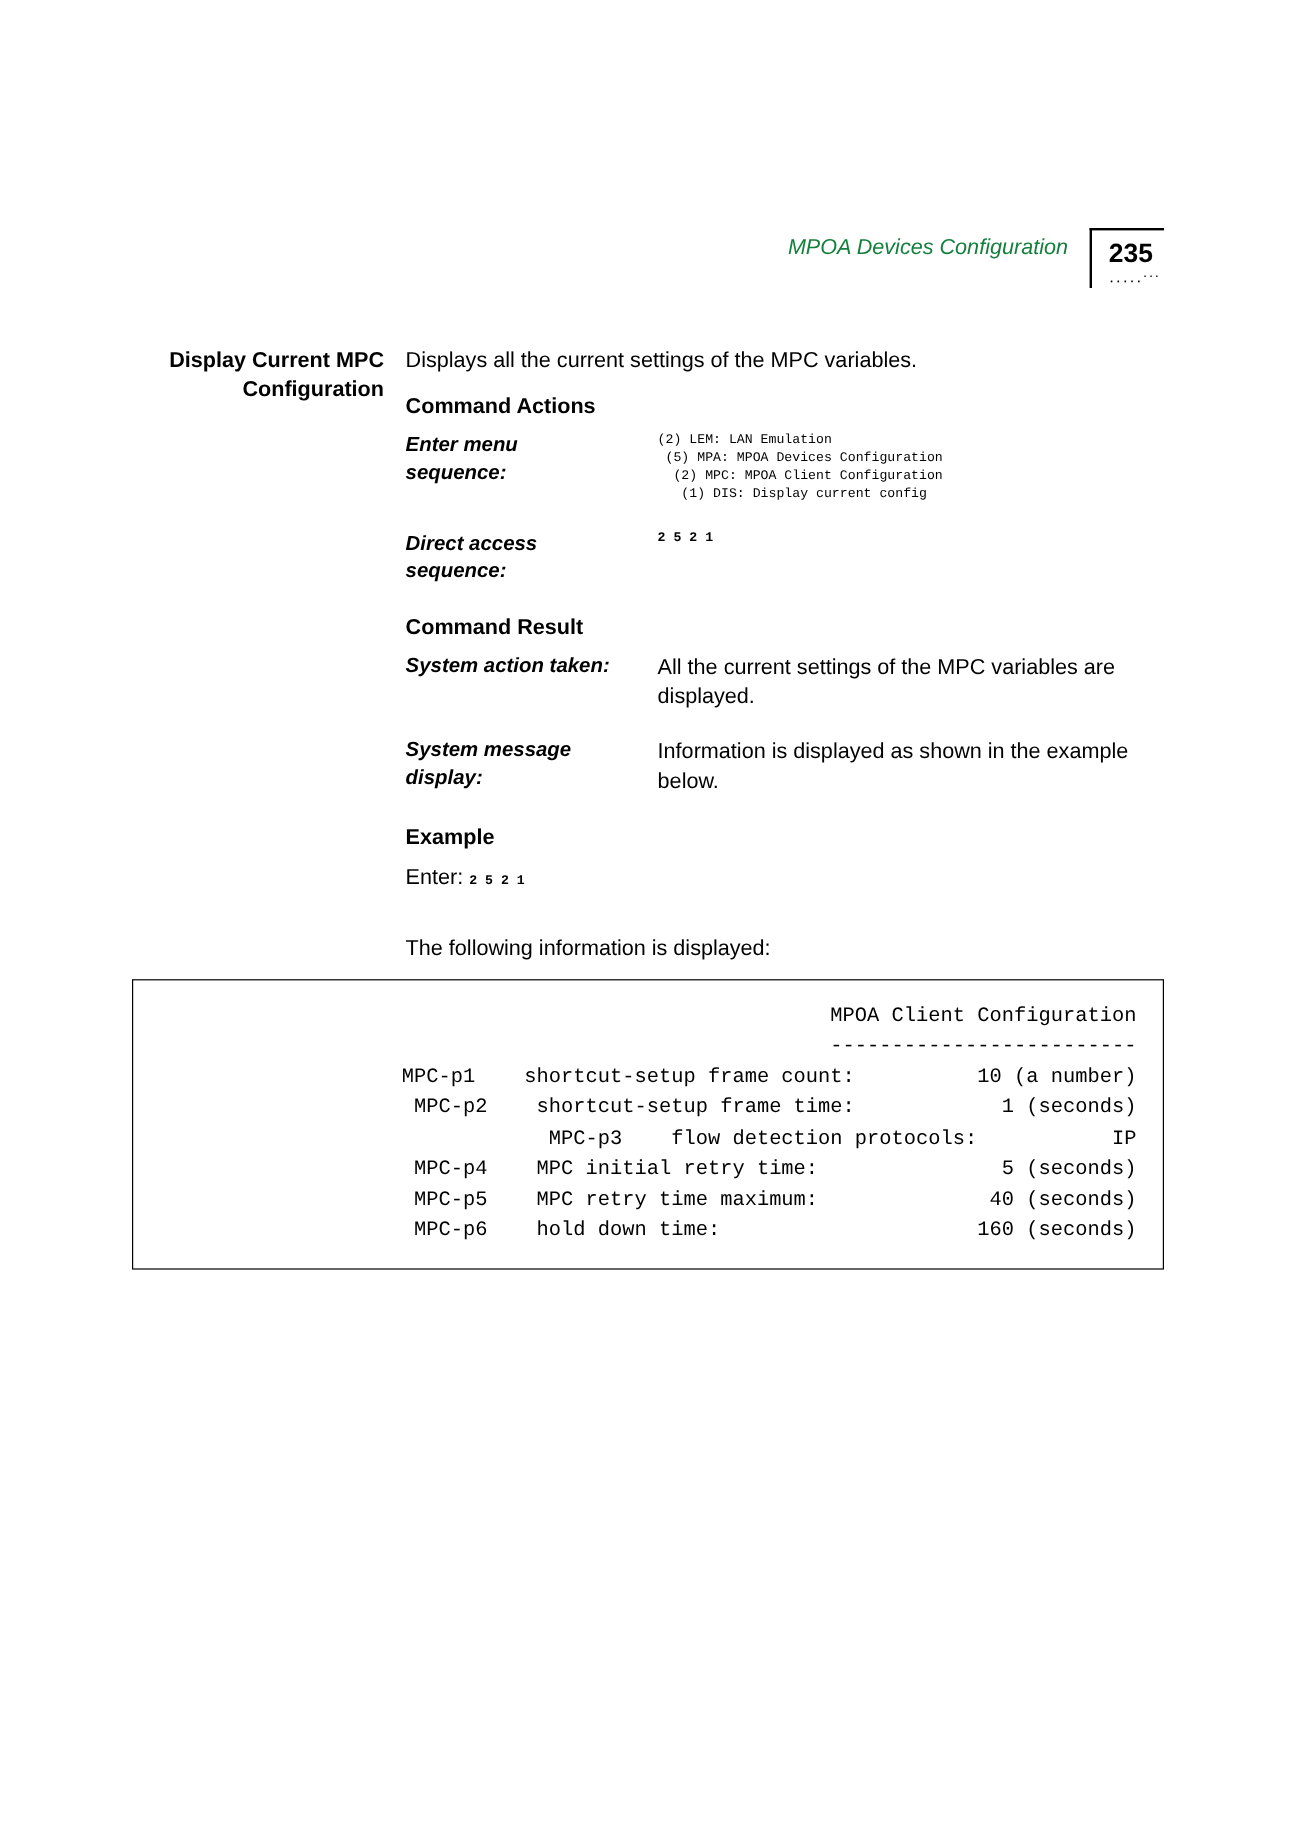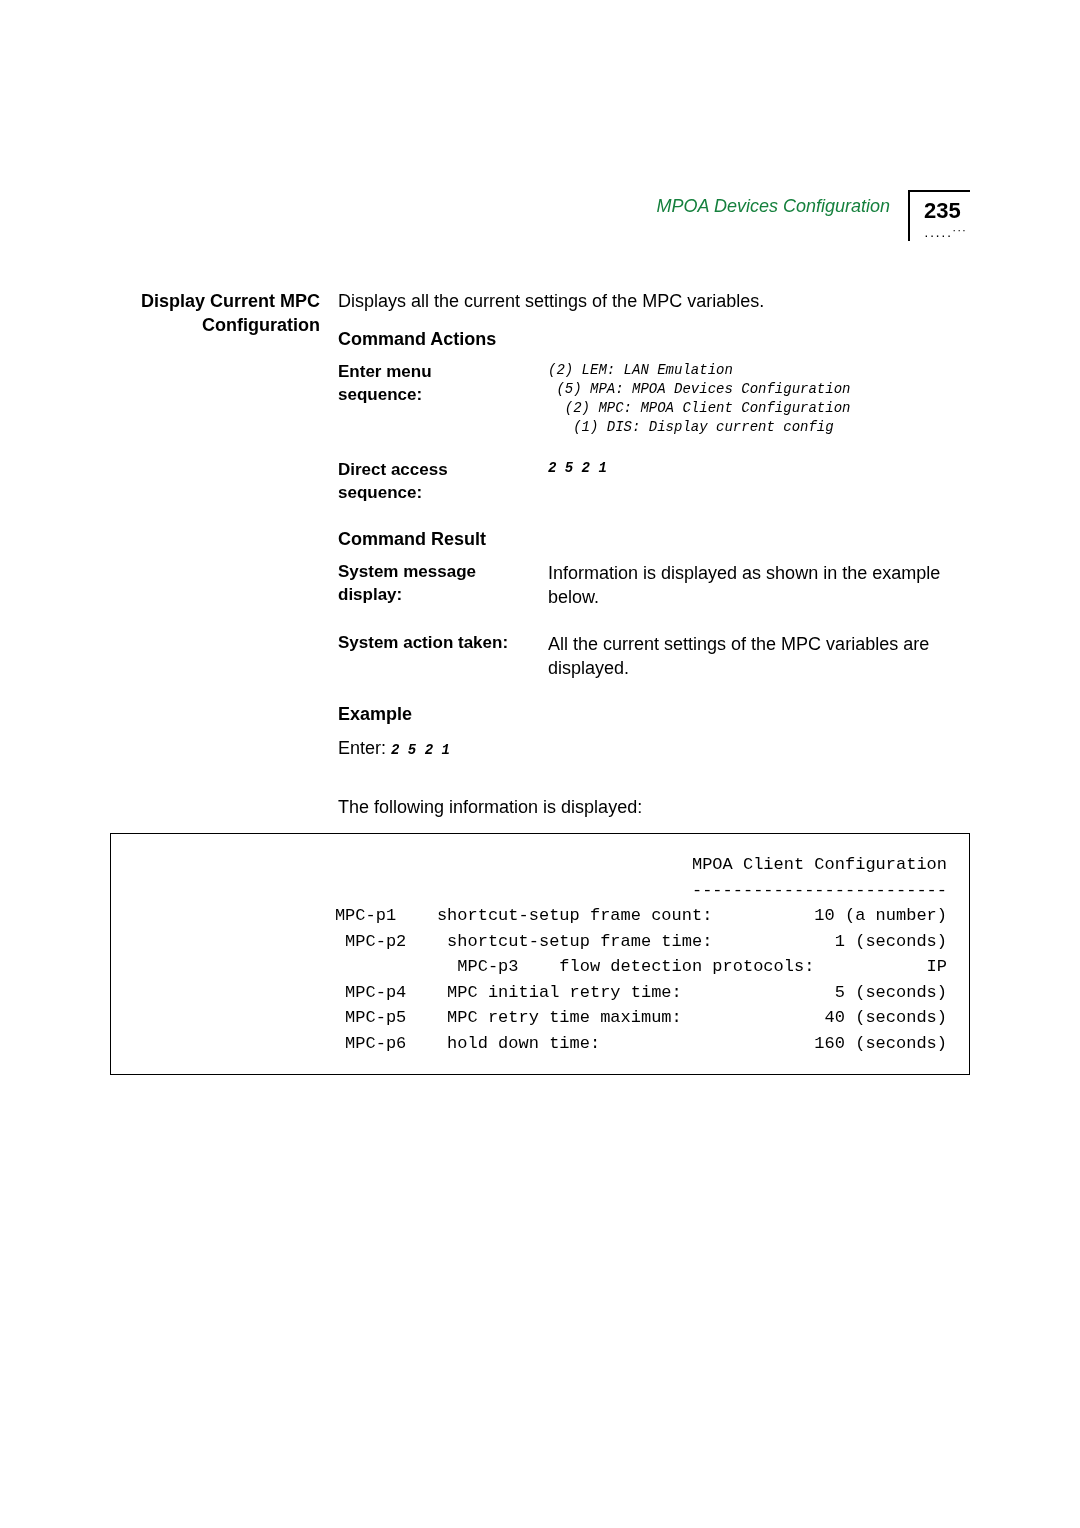--- a/index.html
+++ b/index.html
@@ -69,31 +69,31 @@
   }
   .row {
     display: grid;
     grid-template-columns: 180px 1fr;
     column-gap: 30px;
     margin-bottom: 22px;
     align-items: start;
   }
   .row-label {
     font-weight: bold;
+    font-style: italic;
     font-size: 17px;
   }
   .row-body {
     font-size: 18px;
   }
   .mono {
     font-family: "Courier New", Courier, monospace;
-    font-size: 14px;
+    font-size: 11px;
     white-space: pre;
     line-height: 1.35;
-    font-style: italic;
   }
   .mono-bold {
     font-weight: bold;
   }
   .example-enter {
     margin-top: 6px;
     margin-bottom: 34px;
   }
   .output-box {
     border: 1px solid #000;
@@ -139,27 +139,27 @@
       </div>
 
       <div class="row">
         <div class="row-label">Direct access sequence:</div>
         <div class="row-body mono mono-bold">2 5 2 1</div>
       </div>
 
       <div class="sect-head">Command Result</div>
 
       <div class="row">
-        <div class="row-label">System message display:</div>
-        <div class="row-body">Information is displayed as shown in the example below.</div>
+        <div class="row-label">System action taken:</div>
+        <div class="row-body">All the current settings of the MPC variables are displayed.</div>
       </div>
 
       <div class="row">
-        <div class="row-label">System action taken:</div>
-        <div class="row-body">All the current settings of the MPC variables are displayed.</div>
+        <div class="row-label">System message display:</div>
+        <div class="row-body">Information is displayed as shown in the example below.</div>
       </div>
 
       <div class="sect-head">Example</div>
 
       <div class="example-enter">
         <span>Enter: </span><span class="mono mono-bold">2 5 2 1</span>
       </div>
 
       <div>The following information is displayed:</div>
     </div>

